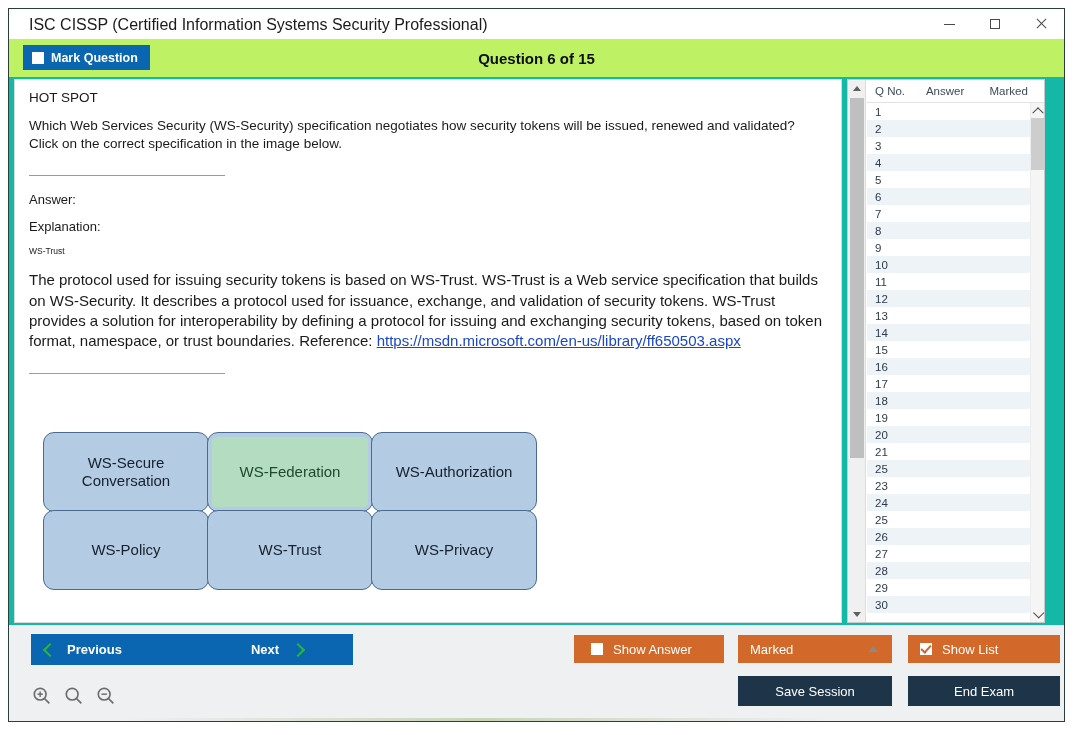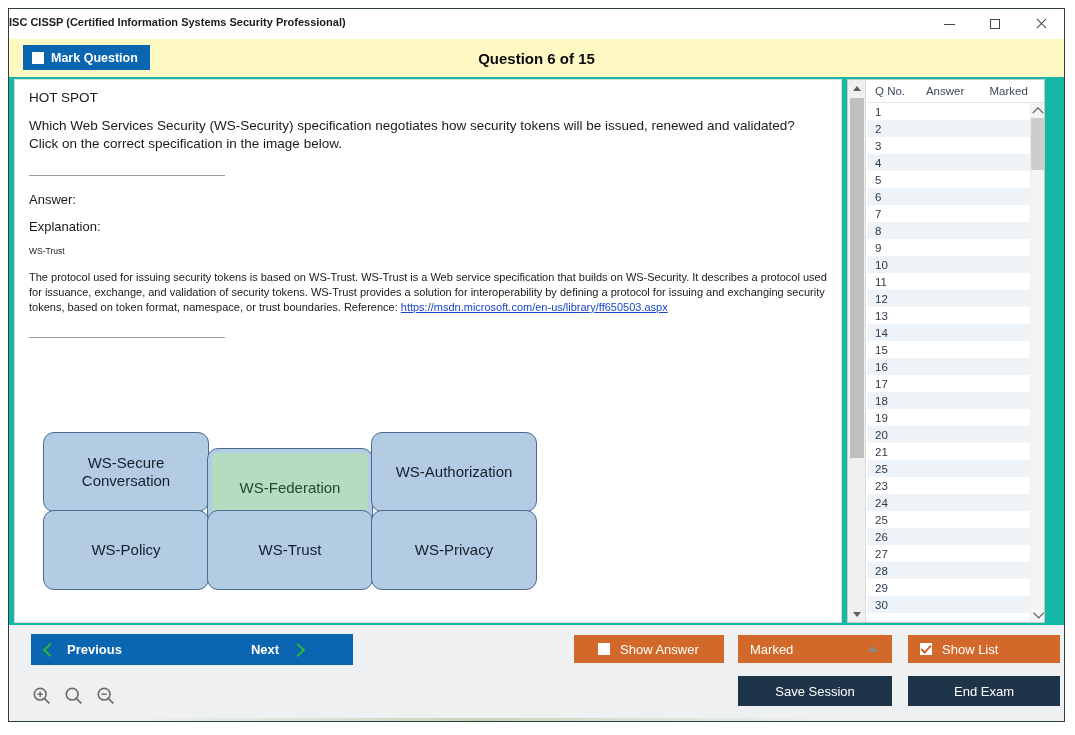--- a/index.html
+++ b/index.html
@@ -17,41 +17,41 @@
     overflow:hidden;
   }
   
   .titlebar{
     position:absolute;left:0;top:0;width:100%;height:30px;
     background:#ffffff;
     box-sizing:border-box;
     border-bottom:1px solid #ffffff;
   }
   .titlebar .title{
-    position:absolute;left:0;top:7px;
-    font-size:11px;color:#1b1b1b;white-space:nowrap;font-weight:bold;
+    position:absolute;left:20px;top:7px;
+    font-size:16px;color:#1b1b1b;white-space:nowrap;
   }
   .wincontrols{position:absolute;right:0;top:0;height:30px;display:flex;}
   .wincontrols div{
     width:46px;height:30px;display:flex;align-items:center;justify-content:center;
     color:#555;font-size:13px;
   }
   .glyph-min{display:block;width:11px;height:1px;background:#4a4a4a;}
   .glyph-max{display:block;width:10px;height:10px;border:1px solid #4a4a4a;box-sizing:border-box;}
   .glyph-close{position:relative;display:block;width:12px;height:12px;}
   .glyph-close:before,.glyph-close:after{
     content:"";position:absolute;left:0;top:5px;width:13px;height:1px;background:#4a4a4a;
   }
   .glyph-close:before{transform:rotate(45deg);}
   .glyph-close:after{transform:rotate(-45deg);}
 
   
   .qheader{
     position:absolute;left:0;top:30px;width:100%;height:38px;
-    background:#fef9c3;
+    background:#bef264;
   }
   .mark-btn{
     position:absolute;left:14px;top:6px;height:25px;
     background:#0b66b2;color:#ffffff;
     display:flex;align-items:center;gap:7px;
     padding:0 12px 0 9px;
     font-size:12.5px;font-weight:bold;
     cursor:pointer;user-select:none;
   }
   .cbox{
@@ -80,21 +80,21 @@
     overflow:hidden;
   }
   .qbody{padding:10px 14px 0 14px;color:#1a1a1a;}
   .hotspot-label{font-size:13.5px;margin:0 0 12px 0;}
   .qtext{font-size:13.5px;line-height:1.35;margin:0 0 10px 0;max-width:790px;}
   .rule{
     width:196px;height:1px;background:#9b9b9b;margin:22px 0 16px 0;
   }
   .lbl-bold{font-size:13px;font-weight:normal;margin:0 0 12px 0;}
   .small-ws{font-size:8.5px;margin:0 0 14px 0;color:#1a1a1a;}
-  .expl{font-size:11px;line-height:1.35;margin:0;max-width:800px;}
+  .expl{font-size:15px;line-height:1.35;margin:0;max-width:800px;}
   .expl a{color:#1a46c8;text-decoration:underline;}
 
   
   .diagram{
     position:absolute;left:28px;top:352px;width:495px;height:160px;
   }
   .ws-box{
     position:absolute;
     background:#b4cbe4;
     border:1.6px solid #4a6b90;
@@ -178,21 +178,21 @@
   .btn-blue{background:#0b66b2;color:#ffffff;font-weight:bold;height:31px;}
   .btn-orange{background:#d2692a;color:#ffffff;height:28px;}
   .btn-navy{background:#1d3449;color:#ffffff;height:30px;justify-content:center;}
   .gchev{
     display:inline-block;width:8px;height:8px;border:solid #2ab934;border-width:0 2.6px 2.6px 0;
   }
   .gchev.left{transform:rotate(135deg);}
   .gchev.right{transform:rotate(-45deg);}
   .prev-btn{left:22px;bottom:56px;width:176px;padding-left:14px;gap:12px;}
   .next-btn{left:192px;bottom:56px;width:152px;justify-content:center;gap:14px;}
-  .show-answer-btn{left:565px;bottom:58px;width:150px;padding-left:24px;gap:10px;}
+  .show-answer-btn{left:565px;bottom:58px;width:150px;padding-left:17px;gap:10px;}
   .review-btn{left:729px;bottom:58px;width:154px;padding-left:12px;}
   .review-btn .caret{
     position:absolute;right:14px;top:11px;
     width:0;height:0;border-left:5px solid transparent;border-right:5px solid transparent;border-bottom:6px solid #8a8a8a;
   }
   .show-list-btn{left:899px;bottom:58px;width:152px;padding-left:12px;gap:10px;}
   .save-btn{left:729px;bottom:15px;width:154px;text-align:right;}
   .end-btn{left:899px;bottom:15px;width:152px;}
   .zoomrow{position:absolute;left:22px;bottom:14px;display:flex;gap:10px;align-items:center;}
   .zicon{width:22px;height:22px;cursor:pointer;}
@@ -240,21 +240,21 @@
         <p class="lbl-bold">Explanation:</p>
         <p class="small-ws">WS-Trust</p>
         <p class="expl"><span>The protocol used for issuing security tokens is based on WS-Trust. WS-Trust is a Web service specification that builds on WS-Security. It describes a protocol used for issuance, exchange, and validation of security tokens. WS-Trust provides a solution for interoperability by defining a protocol for issuing and exchanging security tokens, based on token format, namespace, or trust boundaries. Reference: </span><a href="#">https://msdn.microsoft.com/en-us/library/ff650503.aspx</a></p>
         <div class="rule"></div>
       </div>
 
       <div class="diagram">
         <div class="ws-box" style="left:0px;top:0px;width:166px;height:80px;">
           <span class="txt">WS-Secure Conversation</span>
         </div>
-        <div class="ws-box green" style="left:164px;top:16px;width:166px;height:80px;">
+        <div class="ws-box green" style="left:164px;top:0px;width:166px;height:80px;">
           <span class="hl"></span>
           <span class="txt">WS-Federation</span>
         </div>
         <div class="ws-box" style="left:328px;top:0px;width:166px;height:80px;">
           <span class="txt">WS-Authorization</span>
         </div>
         <div class="ws-box" style="left:0px;top:78px;width:166px;height:80px;">
           <span class="txt">WS-Policy</span>
         </div>
         <div class="ws-box" style="left:164px;top:78px;width:166px;height:80px;">

